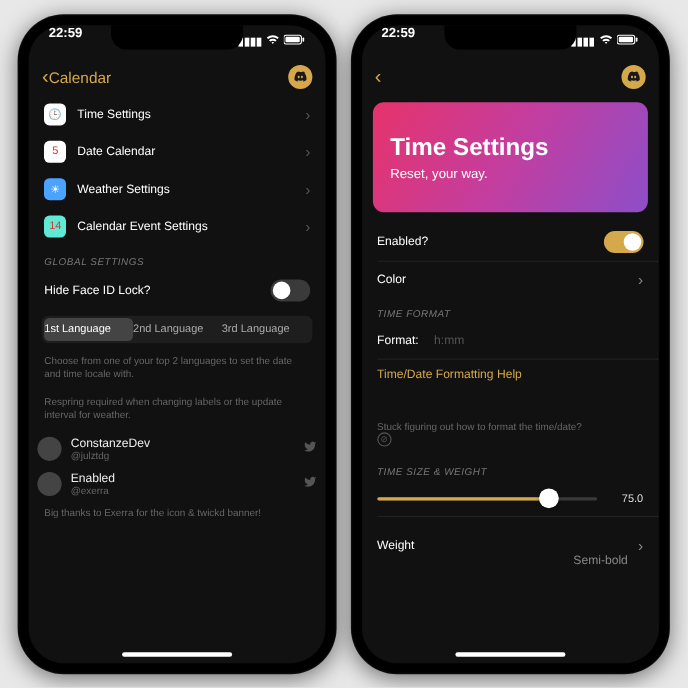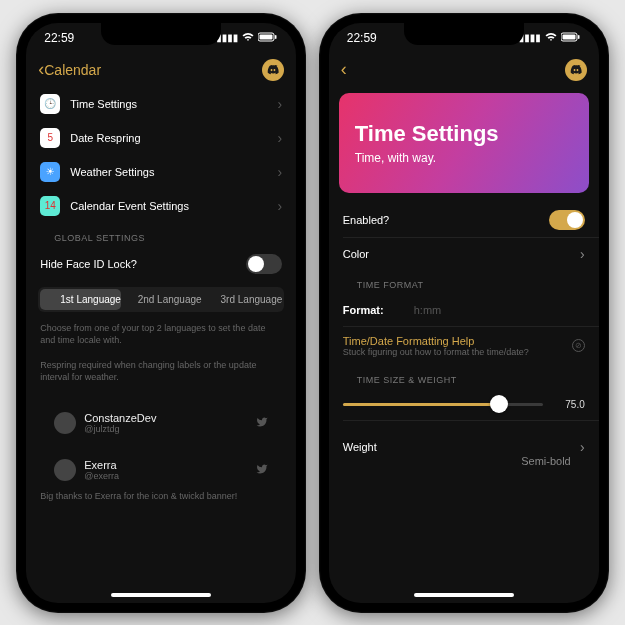--- a/index.html
+++ b/index.html
@@ -35,24 +35,23 @@
     transform: translateX(-50%);
     width: 120px; height: 22px;
     background: #000;
     border-radius: 0 0 14px 14px;
     z-index: 10;
   }
   .statusbar {
     height: 30px;
     display: flex;
     justify-content: space-between;
-    align-items: center;
     padding: 0 18px;
     font-size: 12px;
-    font-weight: 400;
+    font-weight: 700;
   }
   .status-icons { display:flex; gap:4px; align-items:center; font-size:10px;}
   .navbar {
     height: 34px;
     display: flex;
     align-items: center;
     justify-content: space-between;
     padding: 0 12px;
   }
   .back-arrow { color: #d4a84b; font-size: 18px; font-weight:300; }
@@ -76,51 +75,52 @@
     content: "›"; position:absolute; right:14px; color:#555; font-size:14px;
   }
   .row.chev-light::after {
     content: "›"; position:absolute; right:14px; color:#888; font-size:14px;
   }
   .app-icon {
     width:20px; height:20px; border-radius:5px; margin-right:10px;
     display:flex; align-items:center; justify-content:center; font-size:10px;
   }
   .section-header {
-    padding: 10px 28px 4px;
+    padding: 10px 14px 4px;
     font-size: 9px;
     color: #777;
     text-transform: uppercase;
     letter-spacing: 0.5px;
+    font-style: italic;
   }
   .divider { height:1px; background:#222; margin:0 0 0 14px;}
   .toggle {
     width:36px; height:20px; border-radius:10px; position:relative;
   }
   .toggle.off { background:#3a3a3a;}
   .toggle.on { background:#d4a84b;}
   .toggle::after {
     content:""; position:absolute; width:16px; height:16px; background:#fff;
     border-radius:50%; top:2px;
   }
   .toggle.off::after { left:2px;}
   .toggle.on::after { right:2px;}
   .segmented {
     display:flex; margin:6px 12px; background:#1e1e1e; border-radius:6px;
     padding:2px;
   }
   .seg-item {
-    flex:1; text-align:right; padding:5px 0; font-size:10px; color:#aaa;
+    flex:1; text-align:left; padding:5px 0; font-size:10px; color:#aaa;
     border-radius:5px;
   }
   .seg-item.active { background:#444; color:#fff;}
   .hint { padding: 4px 14px 8px; font-size:9px; color:#666; line-height:1.4;}
   .gold-link { color:#d4a84b; }
   .credit-row {
-    display:flex; align-items:center; padding:5px 28px; gap:8px;margin-top:15px;
+    display:flex; align-items:center; padding:5px 8px; gap:8px;
   }
   .avatar { width:22px; height:22px; border-radius:50%; background:#444;}
   .credit-name { font-size:11px; color:#eee;}
   .credit-handle { font-size:9px; color:#666;}
   .twitter { margin-left:auto; color:#555;}
   .home-indicator {
     position:absolute; bottom:6px; left:50%; transform:translateX(-50%);
     width:100px; height:4px; background:#fff; border-radius:2px;
   }
   
@@ -129,21 +129,21 @@
     background: linear-gradient(120deg, #e6336b 0%, #c33ea0 50%, #8d4ec9 100%);
     padding:16px;
     display:flex; flex-direction:column; justify-content:center;
   }
   .hero-title { font-size:22px; font-weight:700; color:#fff;}
   .hero-sub { font-size:12px; color:#fff; margin-top:4px;}
   .row-label { flex:1; }
   .row-value { color:#888; font-size:11px;margin-top:27px;}
   .input-placeholder { color:#555; }
   .help-link { color:#d4a84b; font-size:11px;}
-  .help-sub { color:#666; font-size:9px;}
+  .help-sub { color:#666; font-size:9px;margin-top:36px;}
   .info-circle { color:#555; font-size:11px; border:1px solid #555; border-radius:50%; width:13px; height:13px; display:flex; align-items:center; justify-content:center; font-size:8px;}
   .slider-row { padding: 10px 14px; display:flex; align-items:center; gap:16px;}
   .slider {
     flex:1; height:3px; background:#3a3a3a; border-radius:2px; position:relative;
   }
   .slider-fill { position:absolute; left:0; top:0; height:100%; background:#d4a84b; border-radius:2px;}
   .slider-thumb {
     position:absolute; top:50%; transform:translate(-50%,-50%);
     width:18px; height:18px; background:#fff; border-radius:50%;
     box-shadow:0 1px 3px rgba(0,0,0,0.4);
@@ -189,21 +189,21 @@
     </div>
 
     <div class="content">
       <div id="nav-list">
           <div class="row chev">
             <div class="app-icon" style="background: rgb(255, 255, 255); color: rgb(51, 51, 51);">🕒</div>
             <span>Time Settings</span>
           </div>
           <div class="row chev">
             <div class="app-icon" style="background: rgb(255, 255, 255); color: rgb(221, 51, 51);">5</div>
-            <span>Date Respring</span>
+            <span>Date Calendar</span>
           </div>
           <div class="row chev">
             <div class="app-icon" style="background: rgb(74, 163, 255); color: rgb(255, 255, 255);">☀</div>
             <span>Weather Settings</span>
           </div>
           <div class="row chev">
             <div class="app-icon" style="background: #5eead4; color: rgb(221, 51, 51);">14</div>
             <span>Calendar Event Settings</span>
           </div>
         </div>
@@ -233,21 +233,21 @@
               <div class="credit-name">ConstanzeDev</div>
               <div class="credit-handle">@julztdg</div>
             </div>
             <span class="twitter"><svg width="12" height="12" viewBox="0 0 24 24" fill="#555">
                 <path d="M23 3a10.9 10.9 0 0 1-3.14 1.53 4.48 4.48 0 0 0-7.86 3v1A10.66 10.66 0 0 1 3 4s-4 9 5 13a11.64 11.64 0 0 1-7 2c9 5 20 0 20-11.5a4.5 4.5 0 0 0-.08-.83A7.72 7.72 0 0 0 23 3z"></path>
               </svg></span>
           </div>
           <div class="credit-row">
             <div class="avatar"></div>
             <div>
-              <div class="credit-name">Exerra</div>
+              <div class="credit-name">Enabled</div>
               <div class="credit-handle">@exerra</div>
             </div>
             <span class="twitter"><svg width="12" height="12" viewBox="0 0 24 24" fill="#555">
                 <path d="M23 3a10.9 10.9 0 0 1-3.14 1.53 4.48 4.48 0 0 0-7.86 3v1A10.66 10.66 0 0 1 3 4s-4 9 5 13a11.64 11.64 0 0 1-7 2c9 5 20 0 20-11.5a4.5 4.5 0 0 0-.08-.83A7.72 7.72 0 0 0 23 3z"></path>
               </svg></span>
           </div>
         </div>
 
       <div class="hint">Big thanks to Exerra for the icon &amp; twickd banner!</div>
     </div>
@@ -286,40 +286,40 @@
       <div class="discord-icon">
         <svg viewBox="0 0 24 24">
             <path d="M20 5c-1.5-.7-3-1.2-4.6-1.4l-.3.6c-1.4-.2-2.8-.2-4.2 0l-.3-.6C9 3.8 7.5 4.3 6 5c-2.6 4-3.3 7.8-3 11.6 1.7 1.3 3.4 2 5 2.5l.8-1.3c-.5-.2-1-.4-1.4-.7l.3-.3c3 1.4 6.2 1.4 9.2 0l.3.3c-.5.3-1 .5-1.4.7l.8 1.3c1.6-.5 3.3-1.2 5-2.5.4-4.4-.7-8.2-3.4-11.6zM9.5 14c-.9 0-1.6-.8-1.6-1.9s.7-1.9 1.6-1.9 1.6.8 1.6 1.9-.7 1.9-1.6 1.9zm5 0c-.9 0-1.6-.8-1.6-1.9s.7-1.9 1.6-1.9 1.6.8 1.6 1.9-.7 1.9-1.6 1.9z"></path>
           </svg>
       </div>
     </div>
 
     <div class="content">
       <div class="hero">
         <div class="hero-title">Time Settings</div>
-        <div class="hero-sub">Time, with way.</div>
+        <div class="hero-sub">Reset, your way.</div>
       </div>
 
       <div class="row">
         <span class="row-label">Enabled?</span>
         <div class="toggle on"></div>
       </div>
       <div class="divider"></div>
       <div class="row chev-light">
         <span class="row-label">Color</span>
       </div>
 
       <div class="section-header">TIME FORMAT</div>
 
       <div class="row">
-        <span style="margin-right:30px;font-weight:bold;">Format:</span>
+        <span style="margin-right:14px;">Format:</span>
         <span class="input-placeholder">h:mm</span>
       </div>
       <div class="divider"></div>
-      <div class="row" style="align-items:center; padding-top:8px; padding-bottom:8px;">
+      <div class="row" style="align-items:flex-start; padding-top:8px; padding-bottom:8px;flex-direction:column;">
         <div style="flex:1;">
           <div class="help-link">Time/Date Formatting Help</div>
           <div class="help-sub">Stuck figuring out how to format the time/date?</div>
         </div>
         <div class="info-circle">⊘</div>
       </div>
 
       <div class="section-header">TIME SIZE &amp; WEIGHT</div>
 
       <div class="slider-row">

